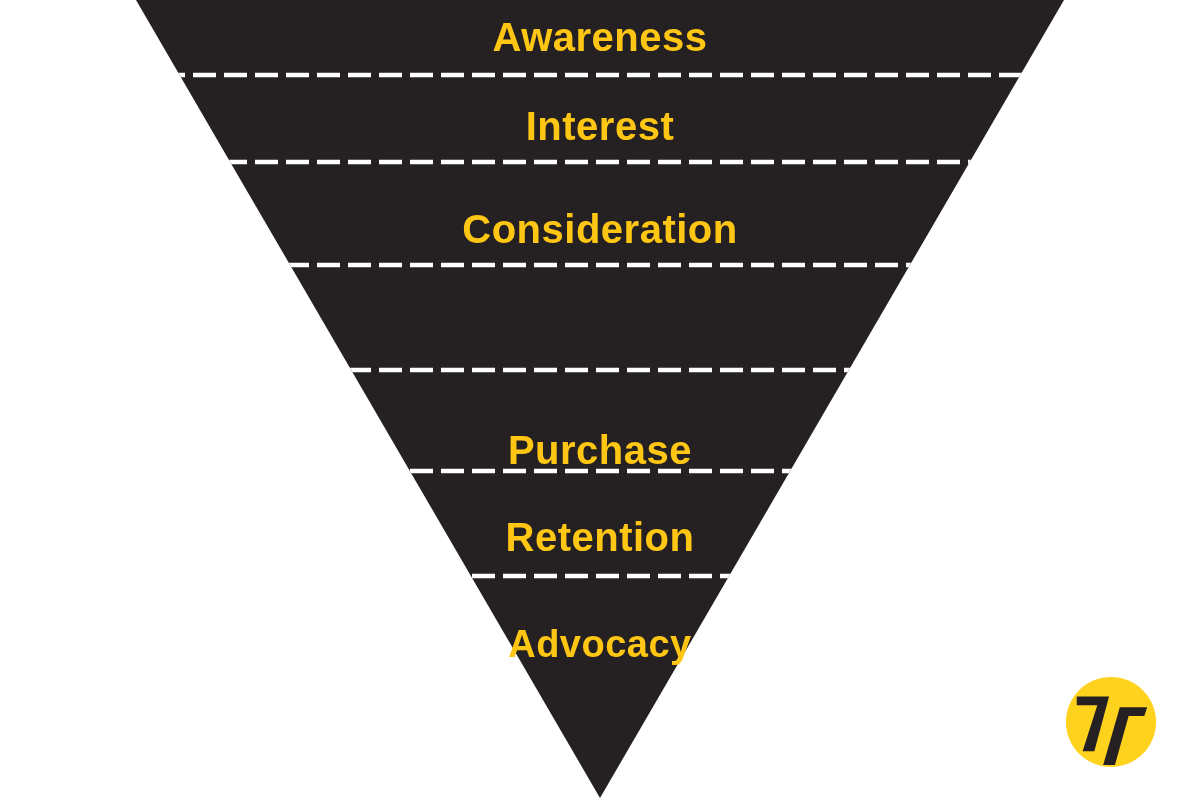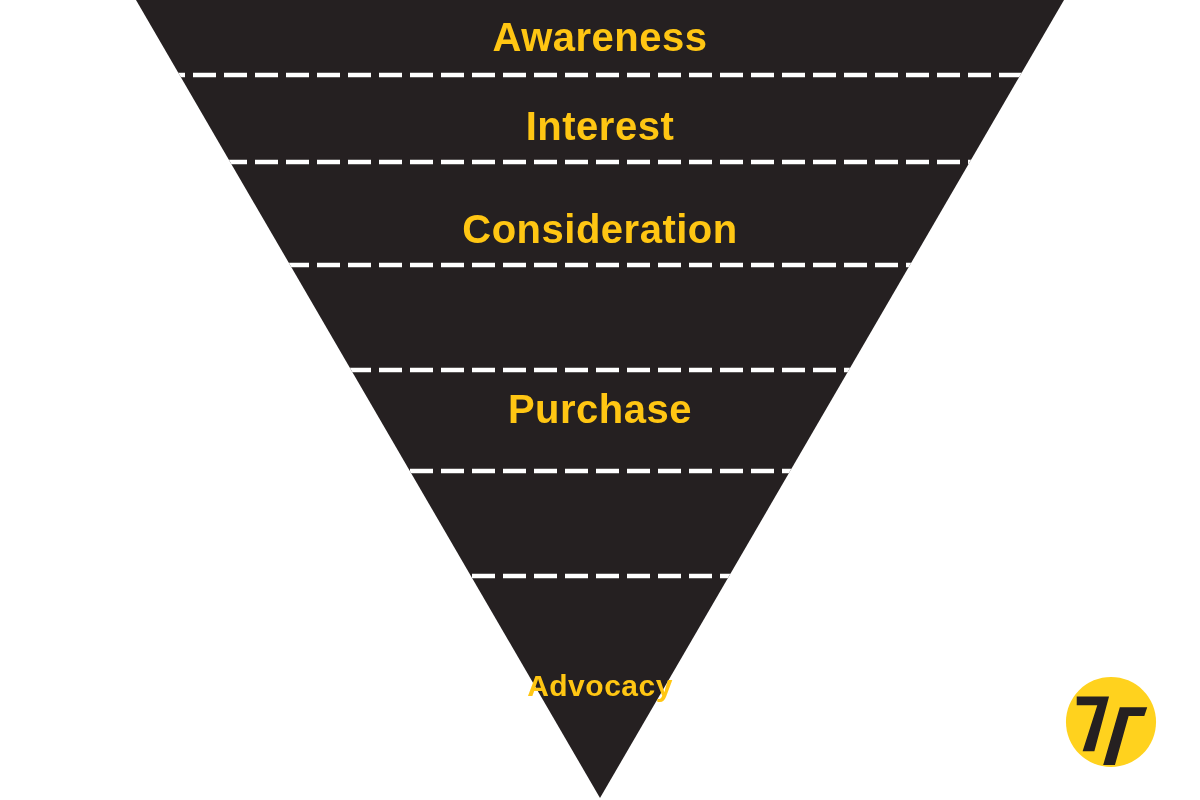--- a/index.html
+++ b/index.html
@@ -38,22 +38,21 @@
     width: 100%;
     text-align: center;
     transform: translateY(-50%);
     color: var(--label-text, #FFC613);
     font-weight: 700;
     font-size: 40px;
     letter-spacing: 0.5px;
     white-space: nowrap;
   }
   .stage-label.small {
-    font-size: 30px;
-    margin-top: 42px;
+    font-size: 38px;
   }
   .logo {
     position: absolute;
     left: 1064px;
     top: 674px;
     width: 94px;
     height: 94px;
   }
   .logo svg {
     display: block;
@@ -89,22 +88,23 @@
     </g>
   </svg>
 
   <div class="stage-label" style="top:37px">Awareness</div>
 
   <div class="stage-label" style="top:229px">Consideration</div>
 
   <div class="stage-label" style="top:126px">Interest</div>
 
 
-  <div class="stage-label" style="top:409px">Purchase</div>
+  <div class="stage-label" style="top:450px">Purchase</div>
 
+  <div class="stage-label" style="top:537px">Retention</div>
 
   <div class="stage-label small" style="top:644px">Advocacy</div>
 
   <div class="logo">
     <svg viewBox="0 0 96 96" aria-hidden="true">
       <circle class="logo-circle" cx="48" cy="49" r="46"></circle>
       <path class="logo-glyph" d="M13,23 L46,23 L31,79 L19,79 L34,32 L13,32 Z"></path>
       <path class="logo-glyph" d="M57,34 L85,34 L82,43 L66,43 L52,93 L40,93 Z"></path>
     </svg>
   </div>

